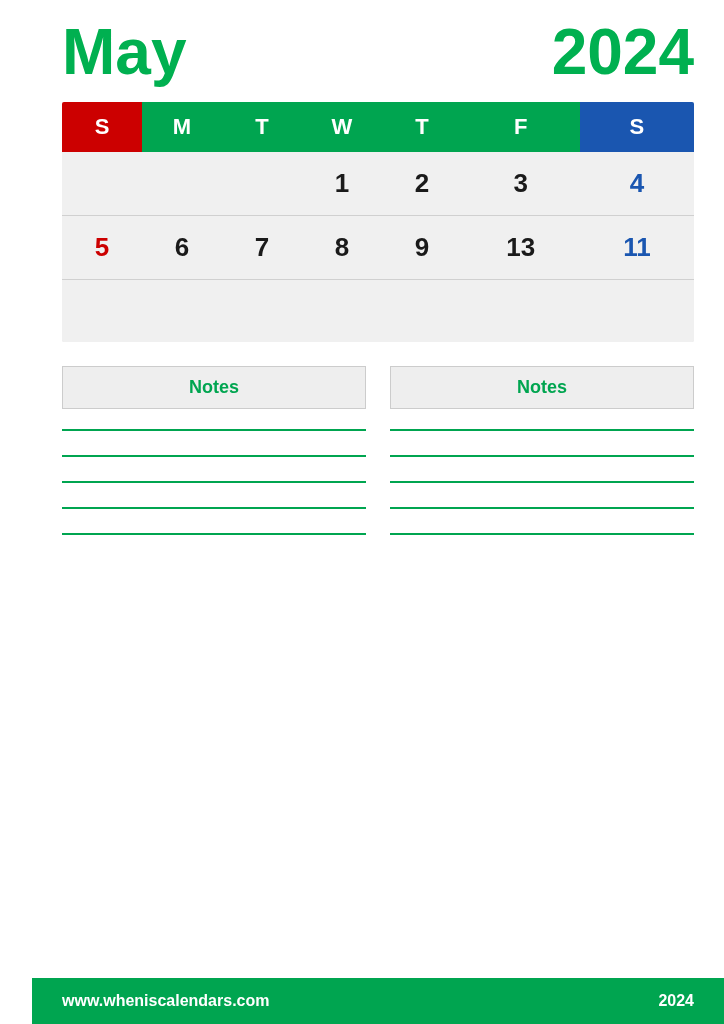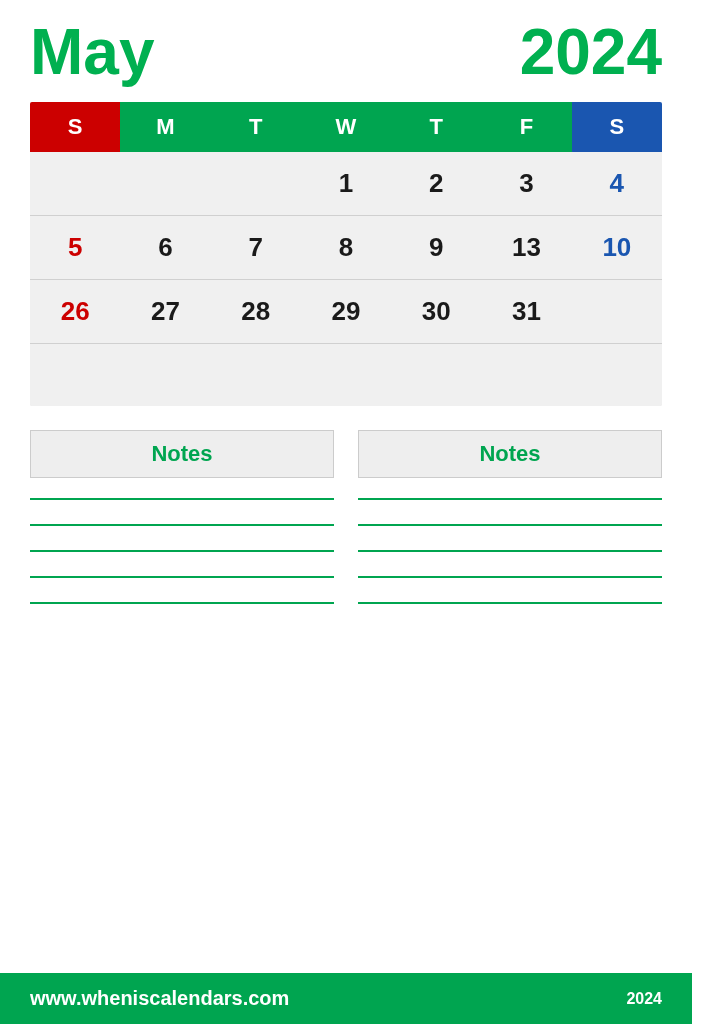--- a/index.html
+++ b/index.html
@@ -16,20 +16,21 @@
       position: relative;
       overflow: hidden;
     }
 
     .page-wrapper {
       width: 692px;
       min-height: 1024px;
       padding: 20px 30px 0 30px;
       display: flex;
       flex-direction: column;
+      margin-left: 32px;
     }
 
     
     .header {
       display: flex;
       justify-content: space-between;
       align-items: flex-start;
       margin-bottom: 18px;
     }
 
@@ -127,21 +128,21 @@
 
     .notes-header-box {
       background: #eeeeee;
       border: 1px solid #cccccc;
       padding: 10px 0;
       text-align: center;
       margin-bottom: 20px;
     }
 
     .notes-header-label {
-      font-size: 22px;
+      font-size: 18px;
       font-weight: bold;
       color: #00a550;
     }
 
     .notes-lines {
       display: flex;
       flex-direction: column;
       gap: 24px;
     }
 
@@ -157,21 +158,21 @@
       margin: 0 -30px;
       padding: 14px 30px;
       display: flex;
       justify-content: space-between;
       align-items: center;
       margin-top: auto;
     }
 
     .footer-website {
       color: #ffffff;
-      font-size: 20px;
+      font-size: 16px;
       font-weight: bold;
     }
 
     .footer-year {
       color: #ffffff;
       font-size: 16px;
       font-weight: bold;
     }
   </style>
 </head>
@@ -209,34 +210,25 @@
           <td class="saturday">4</td>
         </tr>
 
         <tr>
           <td class="sunday">5</td>
           <td>6</td>
           <td>7</td>
           <td>8</td>
           <td>9</td>
           <td>13</td>
-          <td class="saturday">10</td>
-        </tr>
-
-
-
-        <tr>
-          <td class="sunday">26</td>
-          <td>27</td>
-          <td>28</td>
-          <td>29</td>
-          <td>30</td>
-          <td>31</td>
-          <td class="saturday empty"></td>
-        </tr>
+          <td class="saturday">11</td>
+        </tr>
+
+
+
 
         <tr>
           <td style="height:40px;"></td>
           <td></td>
           <td></td>
           <td></td>
           <td></td>
           <td></td>
           <td></td>
         </tr>

